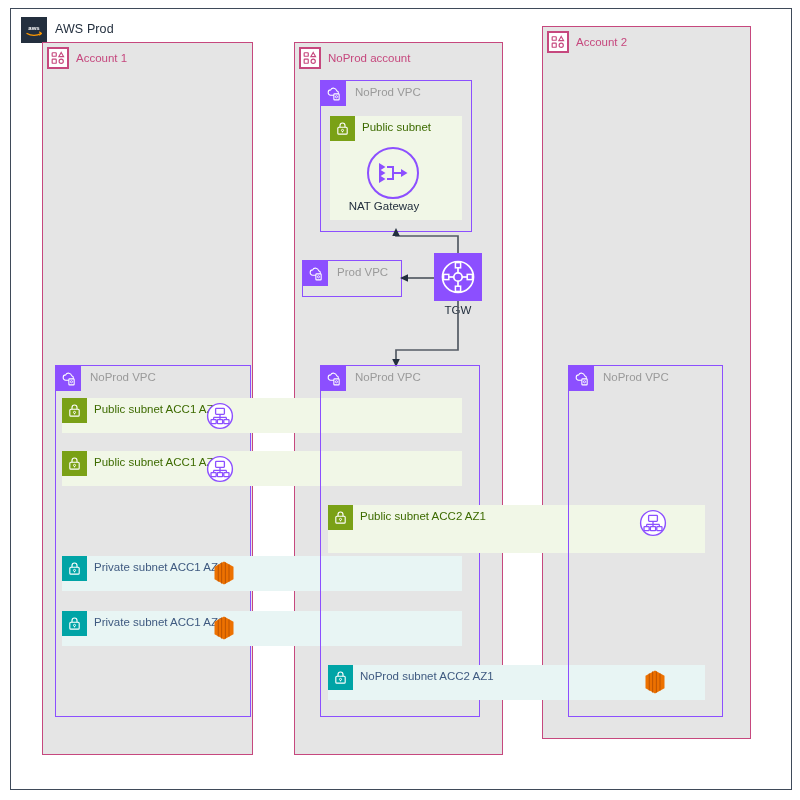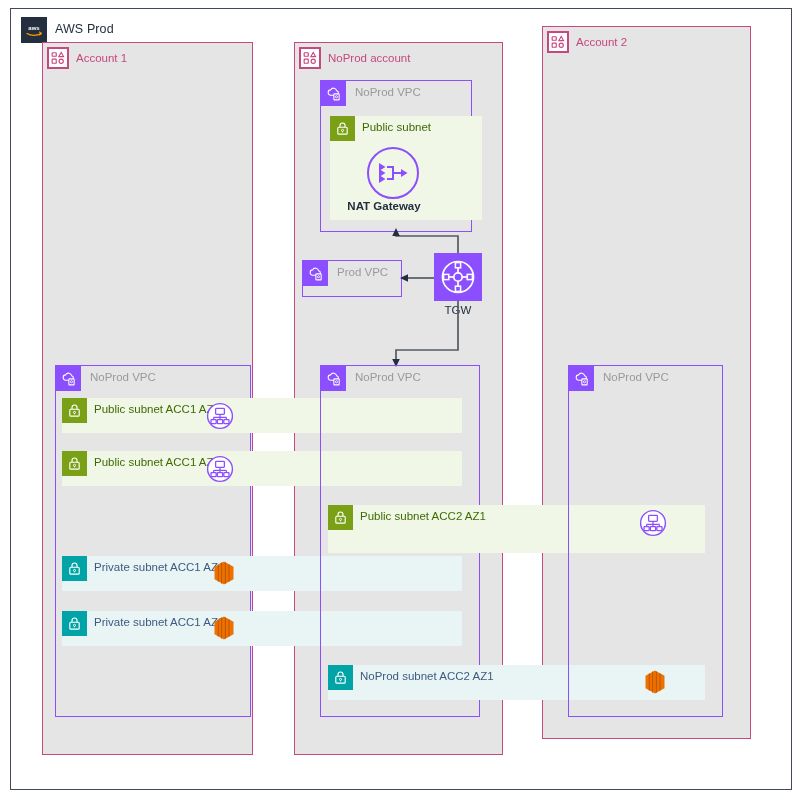--- a/index.html
+++ b/index.html
@@ -186,21 +186,21 @@
     <div class="vpc-badge">
       <svg width="17" height="17" viewBox="0 0 24 24">
         <path d="M4.5 10.5 a3.6 3.6 0 0 1 3.4 -3.6 a4.6 4.6 0 0 1 8.6 1.2 a3.2 3.2 0 0 1 -0.6 6.3 L8 14.4 a3.6 3.6 0 0 1 -3.5 -3.9 z" fill="none" stroke="#ffffff" stroke-width="1.5"></path>
         <rect x="12.5" y="12.5" width="7.5" height="8.5" rx="1" fill="#8c4fff" stroke="#ffffff" stroke-width="1.5"></rect>
         <circle cx="16.2" cy="16.6" r="1.5" fill="none" stroke="#ffffff" stroke-width="1.2"></circle>
       </svg>
     </div>
     <div class="vpc-title">NoProd VPC</div>
   </div>
 
-  <div class="subnet public" style="left:330px; top:116px; width:152px; height:104px;padding-left:40px;">
+  <div class="subnet public" style="left:330px; top:116px; width:132px; height:104px;padding-left:40px;">
     <div class="subnet-badge">
       <svg width="15" height="15" viewBox="0 0 24 24">
         <rect x="4.5" y="10" width="15" height="11" rx="1.6" fill="none" stroke="#ffffff" stroke-width="1.8"></rect>
         <path d="M8 10 V7.2 a4 4 0 0 1 8 0 V10" fill="none" stroke="#ffffff" stroke-width="1.8"></path>
         <circle cx="12" cy="15" r="1.7" fill="none" stroke="#ffffff" stroke-width="1.4"></circle>
         <line x1="12" y1="16.2" x2="12" y2="18.2" stroke="#ffffff" stroke-width="1.4"></line>
       </svg>
     </div>
     <div class="subnet-title">Public subnet</div>
   </div>
@@ -209,21 +209,21 @@
     <svg width="56" height="56" viewBox="0 0 56 56">
       <circle cx="28" cy="28" r="25" fill="none" stroke="#8c4fff" stroke-width="2"></circle>
       <path d="M14 18 l6.5 4 l-6.5 4 z" fill="#8c4fff"></path>
       <path d="M14 24 l6.5 4 l-6.5 4 z" fill="#8c4fff"></path>
       <path d="M14 30 l6.5 4 l-6.5 4 z" fill="#8c4fff"></path>
       <path d="M22 22 H28 V34 H22" fill="none" stroke="#8c4fff" stroke-width="2"></path>
       <line x1="28" y1="28" x2="38" y2="28" stroke="#8c4fff" stroke-width="2"></line>
       <path d="M36 24 l6.5 4 l-6.5 4 z" fill="#8c4fff"></path>
     </svg>
   </div>
-  <div class="nat-label" style="left:330px; top:200px; width:108px;font-weight:bold;">NAT Gateway</div>
+  <div class="nat-label" style="left:330px; top:200px; width:108px;">NAT Gateway</div>
 
   <div class="vpc" style="left:302px; top:260px; width:100px; height:37px;">
     <div class="vpc-badge">
       <svg width="17" height="17" viewBox="0 0 24 24">
         <path d="M4.5 10.5 a3.6 3.6 0 0 1 3.4 -3.6 a4.6 4.6 0 0 1 8.6 1.2 a3.2 3.2 0 0 1 -0.6 6.3 L8 14.4 a3.6 3.6 0 0 1 -3.5 -3.9 z" fill="none" stroke="#ffffff" stroke-width="1.5"></path>
         <rect x="12.5" y="12.5" width="7.5" height="8.5" rx="1" fill="#8c4fff" stroke="#ffffff" stroke-width="1.5"></rect>
         <circle cx="16.2" cy="16.6" r="1.5" fill="none" stroke="#ffffff" stroke-width="1.2"></circle>
       </svg>
     </div>
     <div class="vpc-title">Prod VPC</div>

